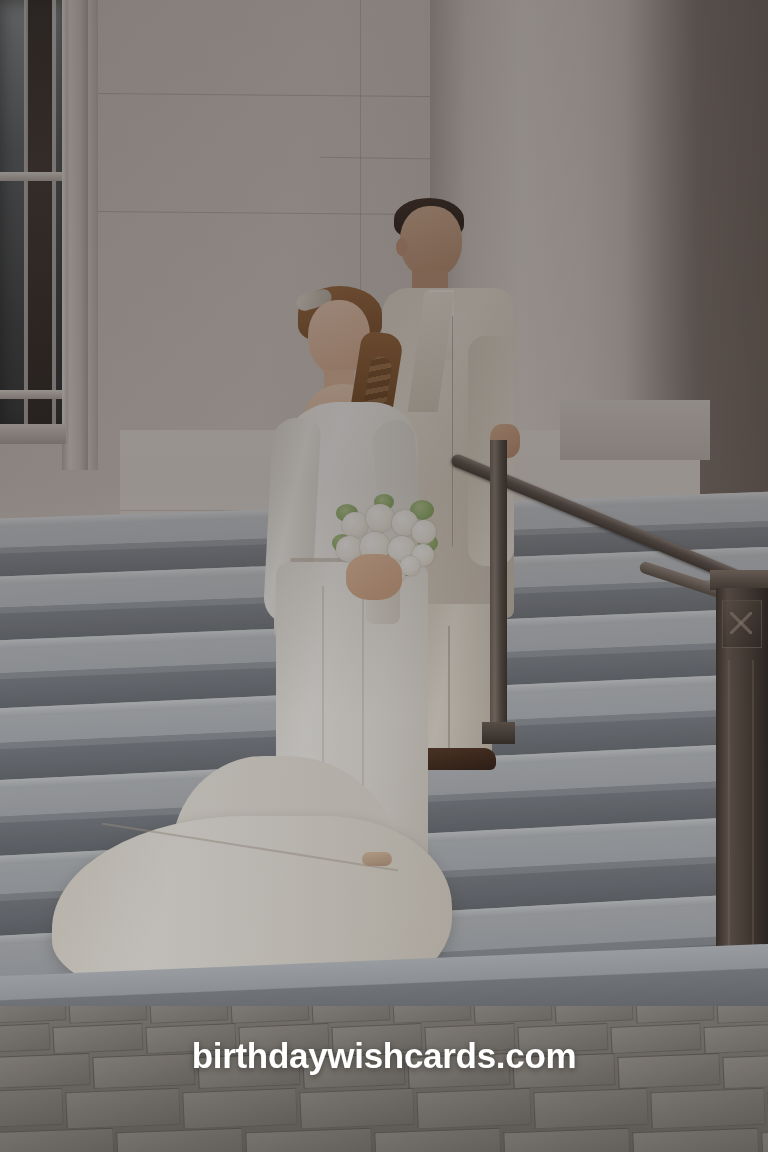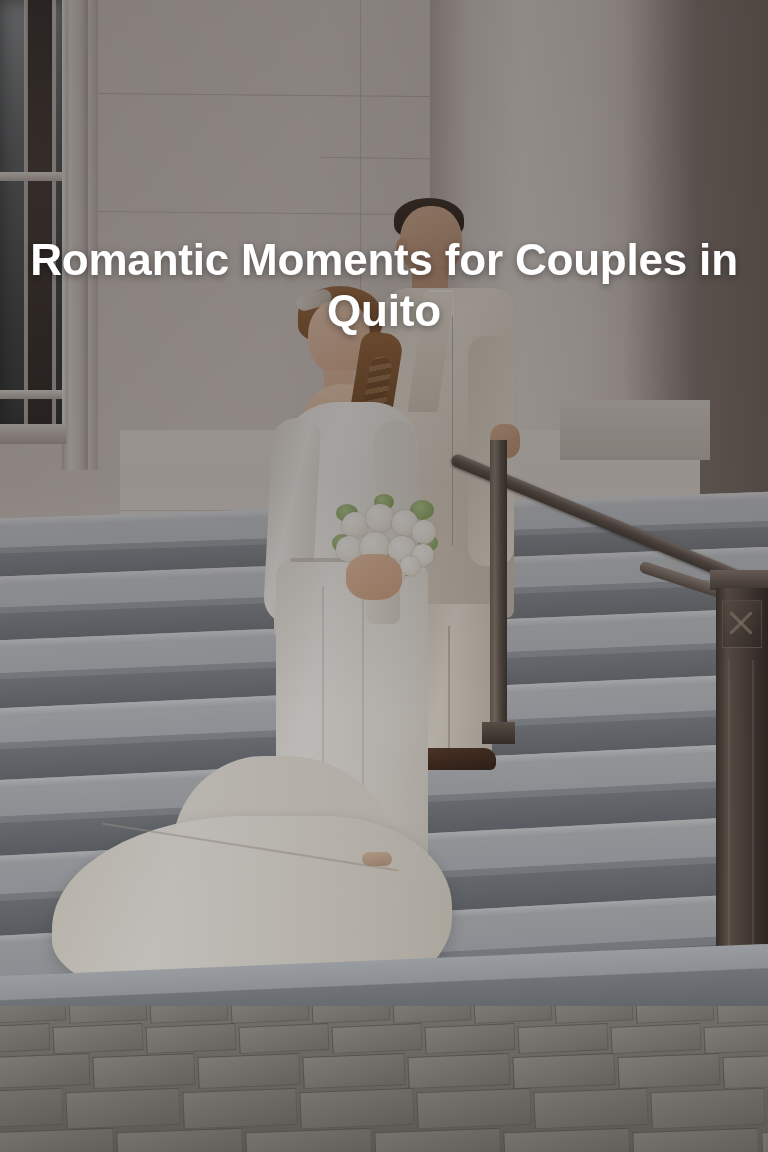--- a/index.html
+++ b/index.html
@@ -607,17 +607,17 @@
         <div class="paver" style="left: 375px; top: 124px; width: 126px; height: 42px; transform: rotate(-2.12deg); opacity: 0.82;"></div>
         <div class="paver" style="left: 504px; top: 124px; width: 126px; height: 42px; transform: rotate(-2.12deg); opacity: 0.82;"></div>
         <div class="paver" style="left: 633px; top: 124px; width: 126px; height: 42px; transform: rotate(-2.12deg); opacity: 0.82;"></div>
         <div class="paver" style="left: 762px; top: 124px; width: 126px; height: 42px; transform: rotate(-2.12deg); opacity: 0.82;"></div>
       </div>
 
   </div>
 
   <div class="scrim"></div>
 
-  <div class="title">Romantic Moments for Couples in Quito</div>
-
-
+
+
+  <div class="watermark">birthdaywishcards.com</div>
 
 </div>
 
 </body></html>

